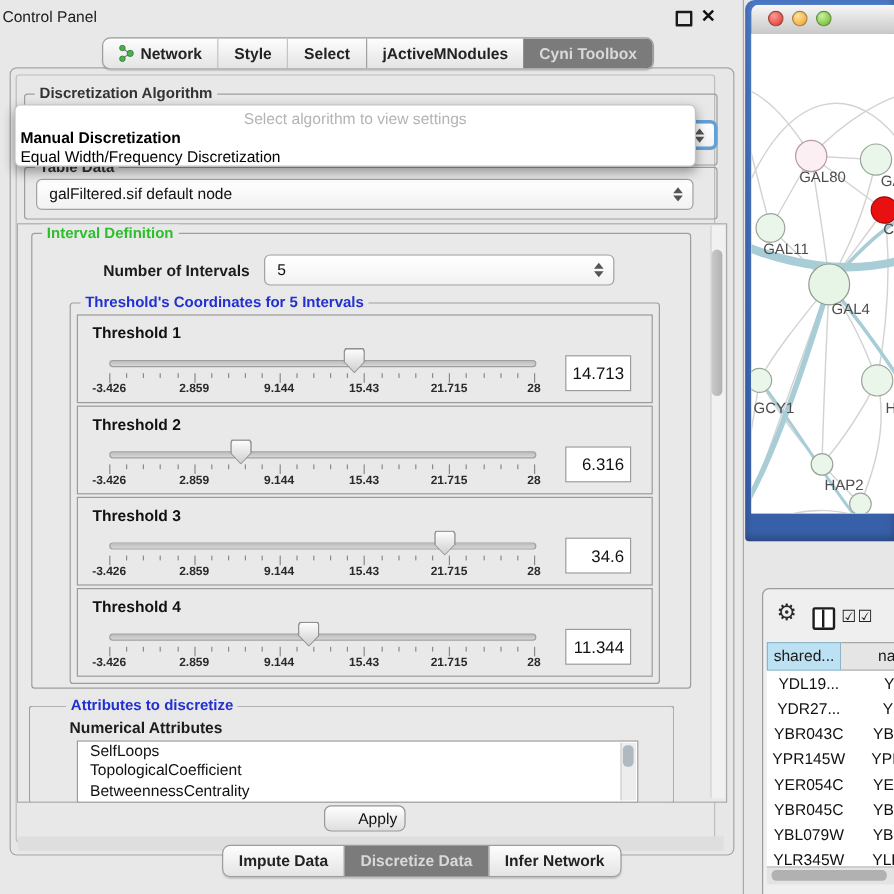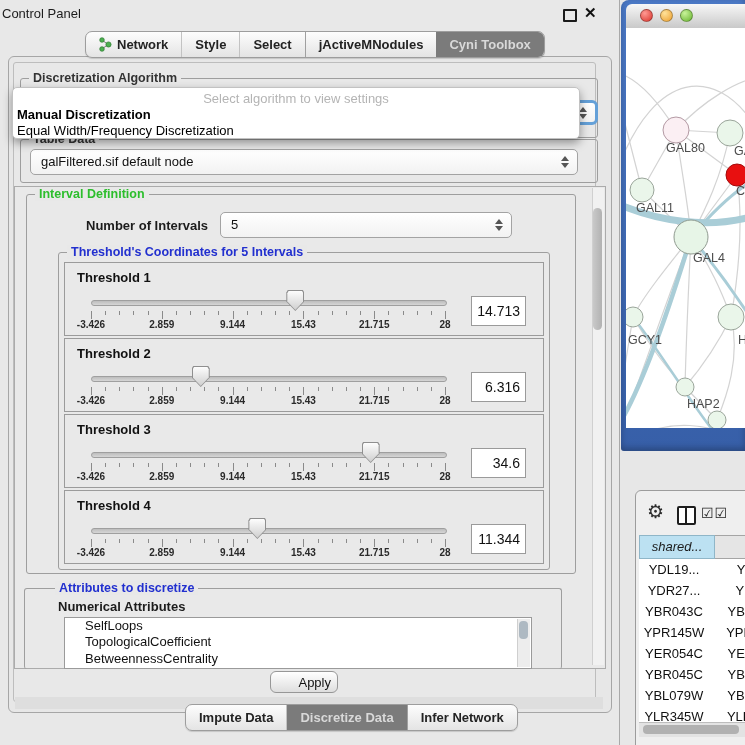--- a/index.html
+++ b/index.html
@@ -49,21 +49,21 @@
               clip-path:polygon(8% 0,92% 0,100% 12%,100% 55%,50% 100%,0 55%,0 12%);
               background:linear-gradient(#fdfdfd,#cfcfcf);}
   .tickrow{position:absolute;left:26px;top:48px;width:354px;height:9px;}
   .tick{position:absolute;top:0;width:1px;background:#8a8a8a;}
   .scalerow{position:absolute;left:26px;top:56px;width:354px;height:12px;}
   .scalelab{position:absolute;transform:translateX(-50%);font-size:10px;font-weight:700;color:#2a2a2a;white-space:nowrap;}
   .thr-value{position:absolute;left:406px;top:33px;width:48px;height:28px;background:#fff;border:1px solid #9a9a9a;
              font-size:14px;line-height:28px;text-align:right;padding-right:5px;box-sizing:content-box;color:#111;}
   
   .attr-list{left:64px;top:617px;width:466px;height:50px;background:#fff;border:1px solid #9a9a9a;overflow:hidden;}
-  .attr-item{font-size:13px;line-height:16.4px;padding-left:20px;color:#111;white-space:nowrap;}
+  .attr-item{font-size:13px;line-height:16.4px;padding-left:10px;color:#111;white-space:nowrap;}
   .attr-scroll{position:absolute;right:1px;top:1px;width:12px;height:48px;background:#ededed;border-left:1px solid #cfcfcf;}
   .attr-thumb{position:absolute;right:2px;top:2px;width:9px;height:18px;background:#aeb9c2;border-radius:4px;}
   .btn{background:linear-gradient(#ffffff,#dedede);border:1px solid #979797;border-radius:6px;
        font-size:13px;text-align:right;color:#111;}
   .bottom-strip{left:15px;top:697px;width:588px;height:12px;background:#dedede;}
   
   .popup{left:12px;top:87px;width:566px;height:50px;background:#fff;border:1px solid #c2c2c2;border-radius:5px;
          box-shadow:0 4px 10px rgba(0,0,0,.38);z-index:40;}
   .popup .prompt{position:absolute;left:0;right:0;top:3px;text-align:center;color:#b4b4b4;font-size:13px;}
   .popup .opt1{position:absolute;left:4px;top:19px;font-size:13px;font-weight:700;color:#000;}
@@ -79,21 +79,21 @@
   .tp-strip{left:619px;top:452px;width:126px;height:31px;background:#dcdcdc;border-top:1px solid #a5a5a5;border-bottom:1px solid #b3b3b3;}
   .tp-title{position:absolute;left:17px;top:8px;font-size:13px;color:#222;}
   .tbl-win{left:635px;top:490px;width:110px;height:255px;background:#efefef;border:1px solid #9c9c9c;
            border-top-left-radius:6px;overflow:hidden;}
   .gear{position:absolute;left:11px;top:11px;font-size:19px;color:#2c2c2c;line-height:19px;}
   .colic{position:absolute;left:41px;top:15px;width:15px;height:15px;border:2px solid #1d1d1d;background:#fff;border-radius:2px;}
   .colic:after{content:"";position:absolute;left:6px;top:0;bottom:0;width:2px;background:#1d1d1d;}
   .chks{position:absolute;left:65px;top:14px;font-size:14px;color:#222;letter-spacing:1px;}
   .tbl-header{position:absolute;left:3px;top:44px;height:24px;display:flex;}
   .hcell{box-sizing:border-box;font-size:13px;line-height:22px;text-align:center;border:1px solid #a5a5a5;}
-  .hcell.c1{width:76px;background:#bce1f2;border-color:#8fb6c8;color:#1b1b1b;font-style:italic;}
+  .hcell.c1{width:62px;background:#bce1f2;border-color:#8fb6c8;color:#1b1b1b;}
   .hcell.c2{width:95px;background:#e5e5e5;border-left:none;color:#1b1b1b;}
   .tbl-body{position:absolute;left:3px;top:68px;width:165px;height:163px;background:#fff;overflow:hidden;}
   .trow{display:flex;height:21px;}
   .tcell{font-size:13px;line-height:21px;text-align:center;color:#101010;white-space:nowrap;}
   .tcell.c1{width:70px;}
   .tcell.c2{width:95px;}
   .hscroll{position:absolute;left:3px;top:231px;width:165px;height:14px;background:#e3e3e3;border-top:1px solid #bdbdbd;}
   .hthumb{position:absolute;left:4px;top:2px;width:96px;height:9px;background:#b1b1b1;border-radius:4px;}
   .neticon{width:13px;height:15px;}
 </style>

